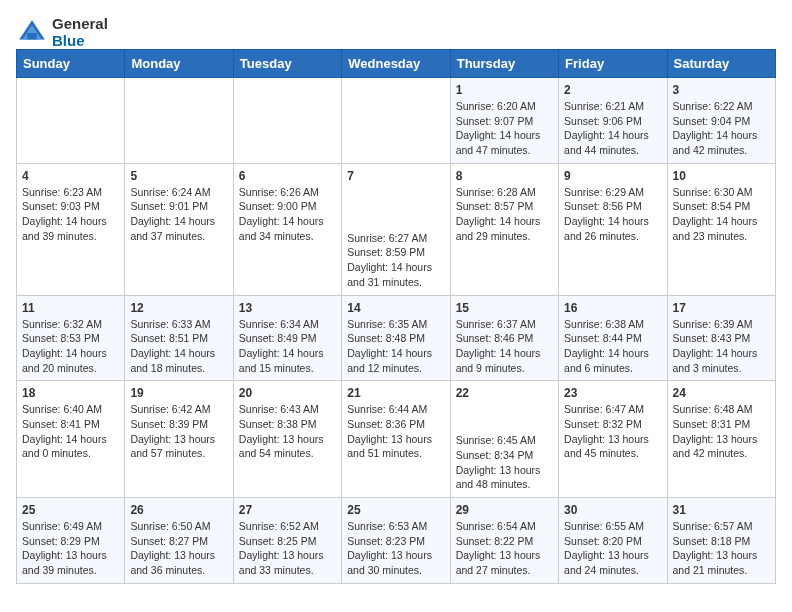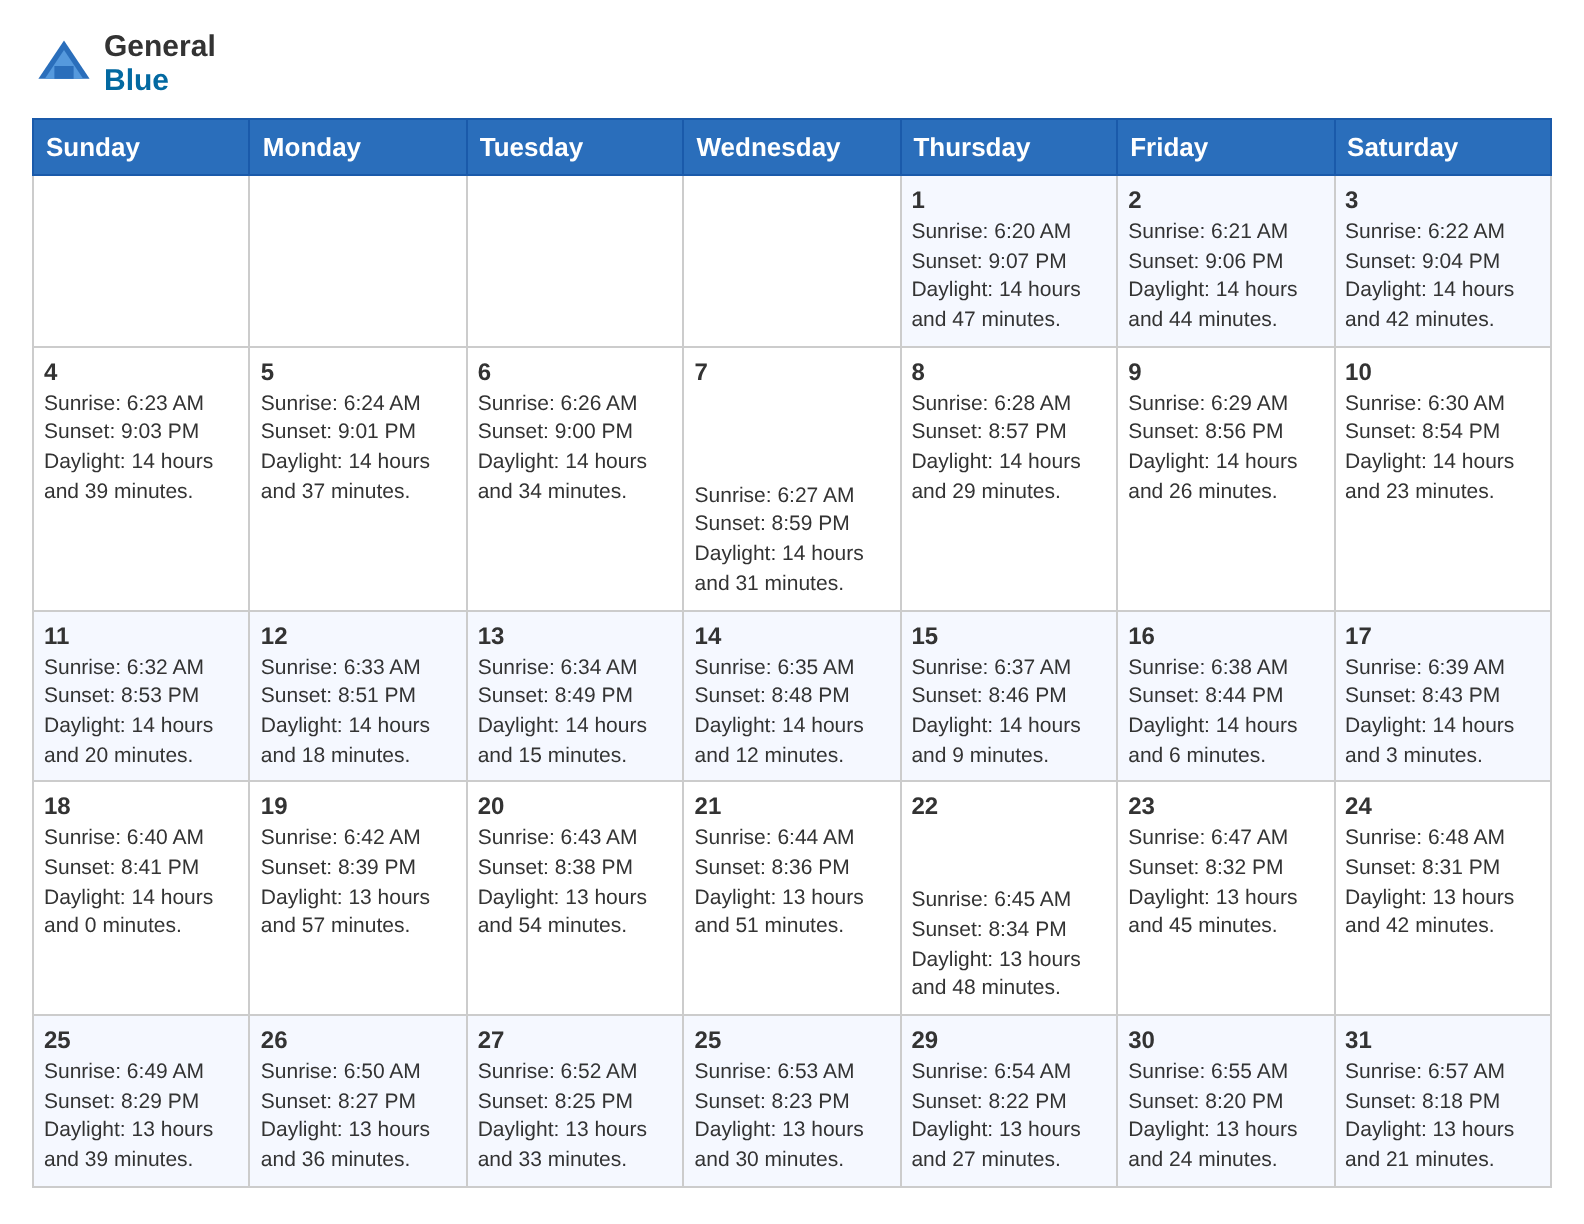--- a/index.html
+++ b/index.html
@@ -7,21 +7,20 @@
       font-family: Arial, sans-serif;
       background: #fff;
       width: 792px;
       min-height: 612px;
       padding: 16px;
     }
     .header {
       display: flex;
       justify-content: space-between;
       align-items: flex-start;
-      margin-bottom: 10px;
     }
     .logo {
       display: flex;
       align-items: center;
       gap: 4px;
     }
     .logo-text {
       display: flex;
       flex-direction: column;
       line-height: 1.1;

